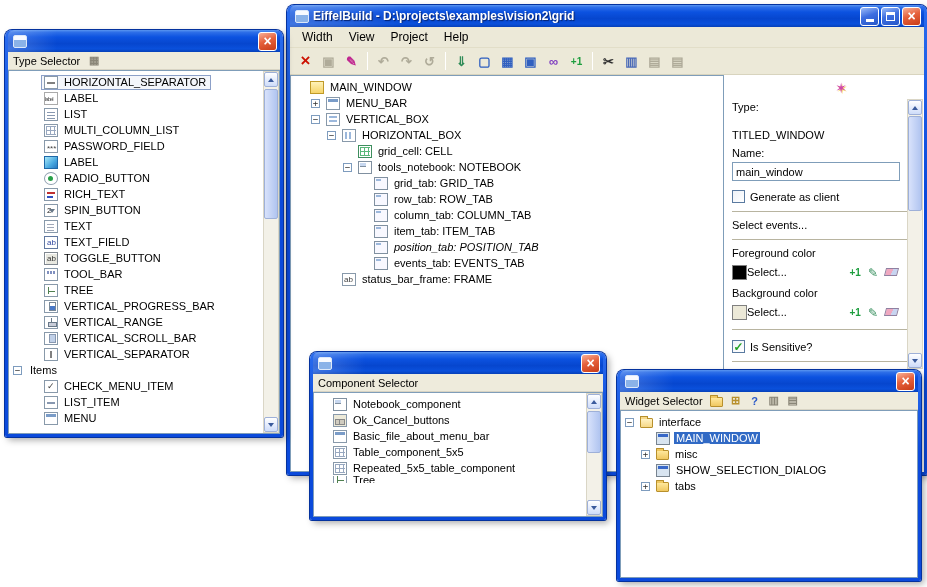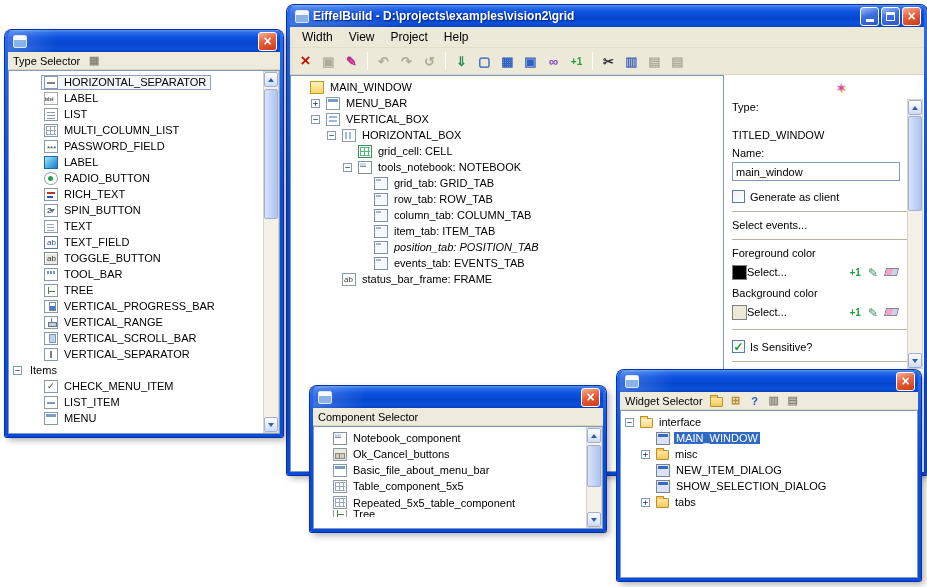--- a/index.html
+++ b/index.html
@@ -527,21 +527,21 @@
             <span class="exp hid"></span>
             <span class="twrap">
               <span class="icon i-menubar"></span>
               <span class="tlabel">MENU</span>
             </span>
           </div>
         </div>
     </div>
   </div>
 
-  <div class="xpwin" id="win-comp" style="left:310px;top:386px;width:296px;height:146px;z-index:30">
+  <div class="xpwin" id="win-comp" style="left:310px;top:352px;width:296px;height:168px;z-index:30">
     <div class="titlebar">
       <span class="title-icon"></span>
       <span class="title-text"></span>
       <span class="tb-btns">
           <span class="tb-btn close"></span>
         </span>
     </div>
     <div class="winbody">
       <div class="hdr">
         <span class="hdr-label">Component Selector</span>
@@ -577,21 +577,21 @@
               <span class="tlabel">Basic_file_about_menu_bar</span>
             </span>
           </div>
           <div class="trow" style="padding-left: 4px;">
             <span class="exp hid"></span>
             <span class="twrap">
               <span class="icon i-mcl"></span>
               <span class="tlabel">Table_component_5x5</span>
             </span>
           </div>
-          <div class="trow" style="padding-left: 4px; align-items: flex-end;">
+          <div class="trow" style="padding-left: 4px;">
             <span class="exp hid"></span>
             <span class="twrap">
               <span class="icon i-mcl"></span>
               <span class="tlabel">Repeated_5x5_table_component</span>
             </span>
           </div>
           <div class="trow clipped" style="padding-left: 4px;">
             <span class="exp hid"></span>
             <span class="twrap">
               <span class="icon i-tree"></span>
@@ -642,27 +642,20 @@
             <span class="exp">+</span>
             <span class="twrap">
               <span class="icon i-folder"></span>
               <span class="tlabel">misc</span>
             </span>
           </div>
           <div class="trow" style="padding-left: 20px;">
             <span class="exp hid"></span>
             <span class="twrap">
               <span class="icon i-win"></span>
-              <span class="tlabel">NEW_ITEM_DIALOG</span>
-            </span>
-          </div>
-          <div class="trow" style="padding-left: 20px;">
-            <span class="exp hid"></span>
-            <span class="twrap">
-              <span class="icon i-win"></span>
               <span class="tlabel">SHOW_SELECTION_DIALOG</span>
             </span>
           </div>
           <div class="trow" style="padding-left: 20px;">
             <span class="exp">+</span>
             <span class="twrap">
               <span class="icon i-folder"></span>
               <span class="tlabel">tabs</span>
             </span>
           </div>

